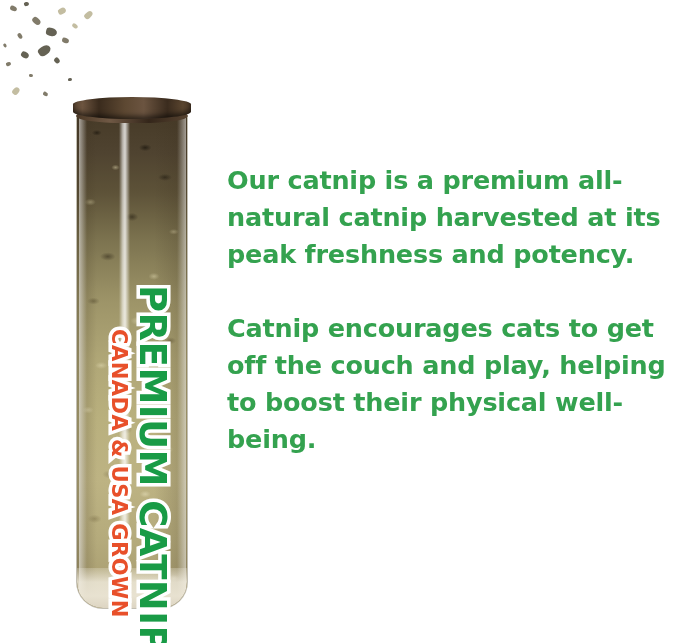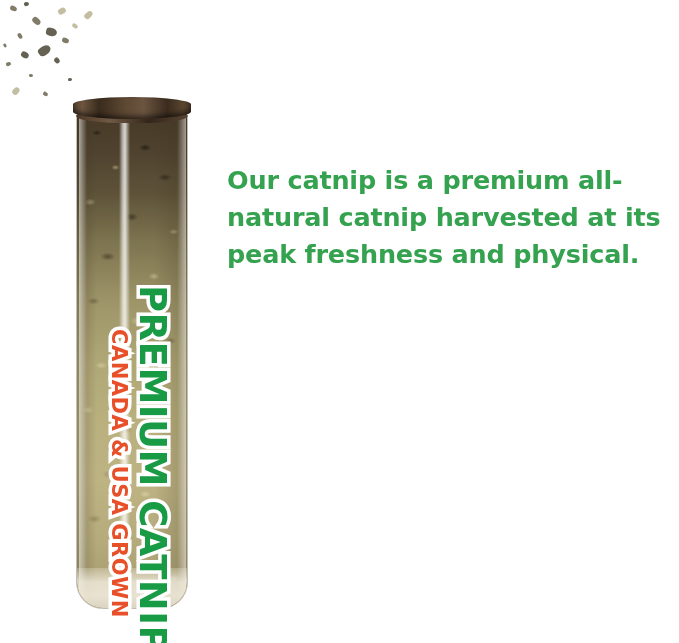--- a/index.html
+++ b/index.html
@@ -285,14 +285,15 @@
 
     <div id="tube-label">
       <div class="label-text" id="label-canada-usa">CANADA &amp; USA GROWN</div>
       <div class="label-text" id="label-premium-catnip">PREMIUM CATNIP</div>
     </div>
 
   </div>
 </div>
 
 <div id="copy-block">
-  <p class="copy-paragraph">Our catnip is a premium all-natural catnip harvested at its peak freshness and physical.</p>
+  <p class="copy-paragraph">Our catnip is a premium all-natural catnip harvested at its peak freshness and potency.</p>
+  <p class="copy-paragraph">Catnip encourages cats to get off the couch and play, helping to boost their physical well-being.</p>
 </div>
 
 </body></html>

